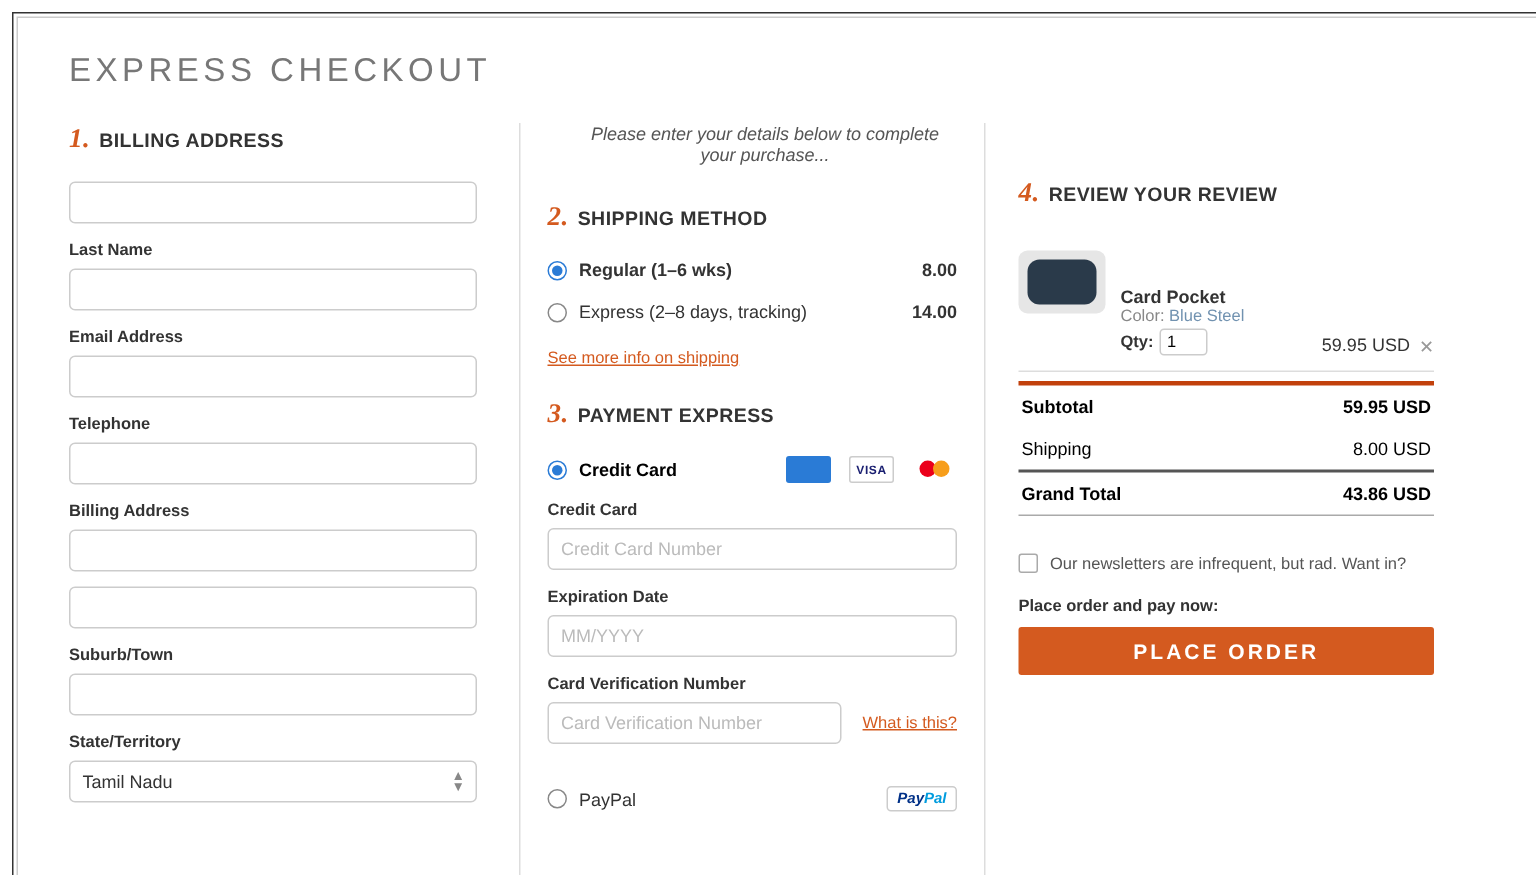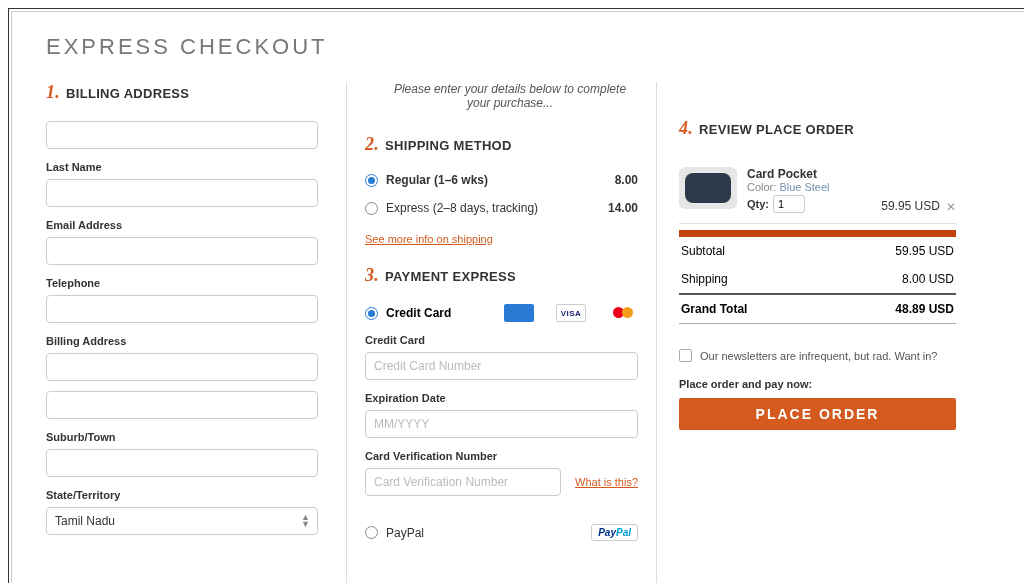--- a/index.html
+++ b/index.html
@@ -124,21 +124,21 @@
       display: inline-block;
     }
     .link.small { font-size: 11px; }
 
     .cards-row {
       display: flex;
       align-items: center;
       justify-content: space-between;
       margin-bottom: 12px;
     }
-    .card-logos { display: flex; gap: 22px; align-items: center; }
+    .card-logos { display: flex; gap: 12px; align-items: center; }
     .logo-box {
       width: 30px; height: 18px; border-radius: 2px; display: flex;
       align-items: center; justify-content: center; font-size: 7px; font-weight: 700;
     }
     .amex { background: #2a7bd6; color: #fff; }
     .visa { background: #fff; border: 1px solid #ccc; color: #1a1f71; font-size: 8px; letter-spacing: 0.4px; }
     .mc { background: #fff; position: relative; }
     .mc::before, .mc::after { content: ""; width: 11px; height: 11px; border-radius: 50%; position: absolute; top: 3px; }
     .mc::before { background: #eb001b; left: 5px; }
     .mc::after { background: #f79e1b; right: 5px; }
@@ -168,40 +168,40 @@
     }
     .thumb {
       width: 58px; height: 42px; background: #e6e6e6;
       border-radius: 6px; position: relative; overflow: hidden;
       flex: 0 0 auto;
     }
     .thumb::after {
       content: ""; position: absolute; inset: 6px; border-radius: 8px; background: #2a3a4a;
     }
     .item-details { flex: 1; }
-    .item-name { font-weight: 700; font-size: 12px; color: #333; }
+    .item-name { font-weight: 700; font-size: 12px; color: #333; margin-top: 24px; }
     .item-variant { font-size: 11px; color: #888; }
     .item-variant .vk { color: #888; }
     .item-variant .vv { color: #7192b0; }
     .qty-row { display: flex; align-items: center; gap: 4px; font-size: 11px; margin-top: 2px; }
     .qty-label { font-weight: 700; color: #333; }
     .qty-input {
       width: 32px; height: 18px; border: 1px solid #ccc; border-radius: 3px;
       font-size: 11px; padding: 0 4px; position: relative;
     }
     .qty-arrows { font-size: 8px; color: #aaa; line-height: 6px; margin-left: -12px; pointer-events: none; }
     .item-right { text-align: right; min-width: 78px; display: flex; align-items: flex-end; justify-content: flex-end; gap: 6px; }
     .item-price { font-size: 12px; color: #333; }
     .remove-x { color: #999; font-size: 12px; cursor: pointer; line-height: 1; }
 
     .totals { font-size: 12px; }
     .totals-row {
       display: flex; justify-content: space-between; padding: 7px 2px;
     }
-    .totals .sep-top { border-top: 7px solid #c2410c; }
+    .totals .sep-top { border-top: 3px solid #c2410c; font-weight: bold; }
     .totals .grand { border-top: 2px solid #555; border-bottom: 1px solid #aaa; font-weight: 700; }
 
     .newsletter-row {
       display: flex; align-items: center; gap: 8px; font-size: 11px; color: #555; margin-top: 25px;
     }
     .cbx {
       width: 13px; height: 13px; border: 1px solid #aaa; border-radius: 2px; background: #fff;
     }
 
     .place-label { font-size: 11px; font-weight: 700; color: #333; margin-top: 16px; margin-bottom: 8px; }
@@ -316,21 +316,21 @@
             <span class="radio"></span>
             <span class="radio-label light">PayPal</span>
           </div>
           <span class="paypal-logo"><span class="pp-pay">Pay</span><span class="pp-pal">Pal</span></span>
         </div>
       </div>
 
       <div class="col col3">
         <div class="section-head" style="margin-top:36px;">
           <span class="sect-num">4.</span>
-          <span>REVIEW PLACE ORDER</span>
+          <span>REVIEW YOUR REVIEW</span>
         </div>
 
         <div class="order-item">
           <div class="thumb"></div>
           <div class="item-details">
             <div class="item-name">Card Pocket</div>
             <div class="item-variant">
               <span class="vk">Color:</span>
               <span class="vv">Blue Steel</span>
             </div>
@@ -350,21 +350,21 @@
           <div class="totals-row sep-top">
             <span>Subtotal</span>
             <span>59.95 USD</span>
           </div>
           <div class="totals-row">
             <span>Shipping</span>
             <span>8.00 USD</span>
           </div>
           <div class="totals-row grand">
             <span>Grand Total</span>
-            <span>48.89 USD</span>
+            <span>43.86 USD</span>
           </div>
         </div>
 
         <div class="newsletter-row">
           <span class="cbx"></span>
           <span>Our newsletters are infrequent, but rad. Want in?</span>
         </div>
 
         <div class="place-label">Place order and pay now:</div>
         <button class="place-btn">PLACE ORDER</button>

